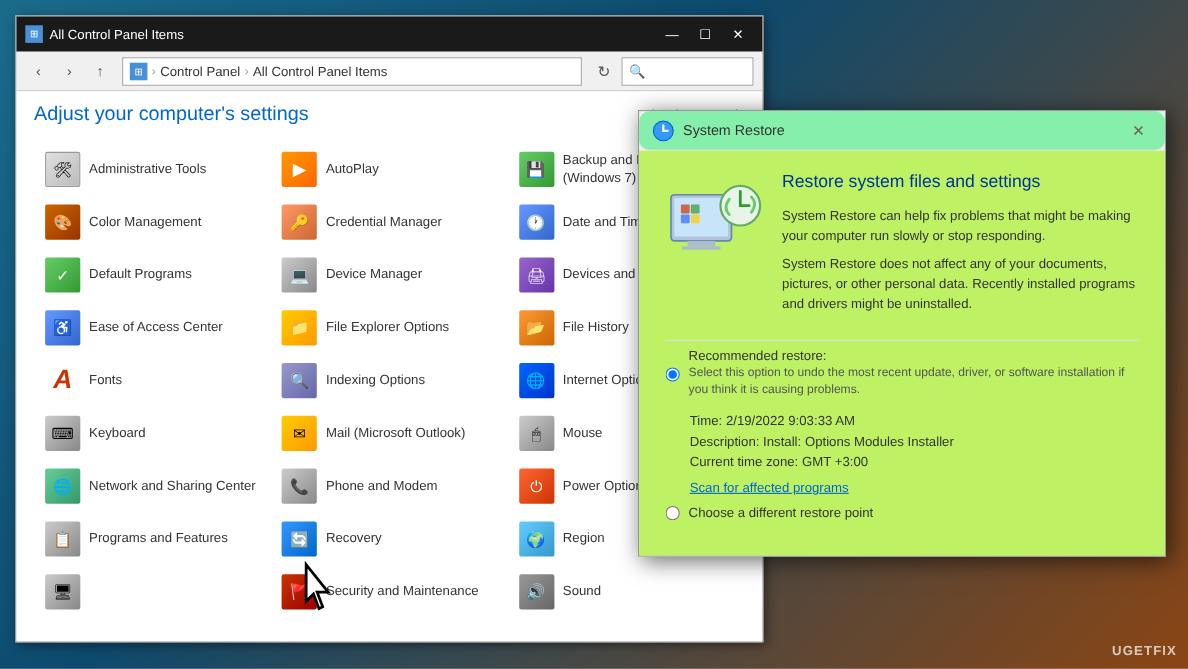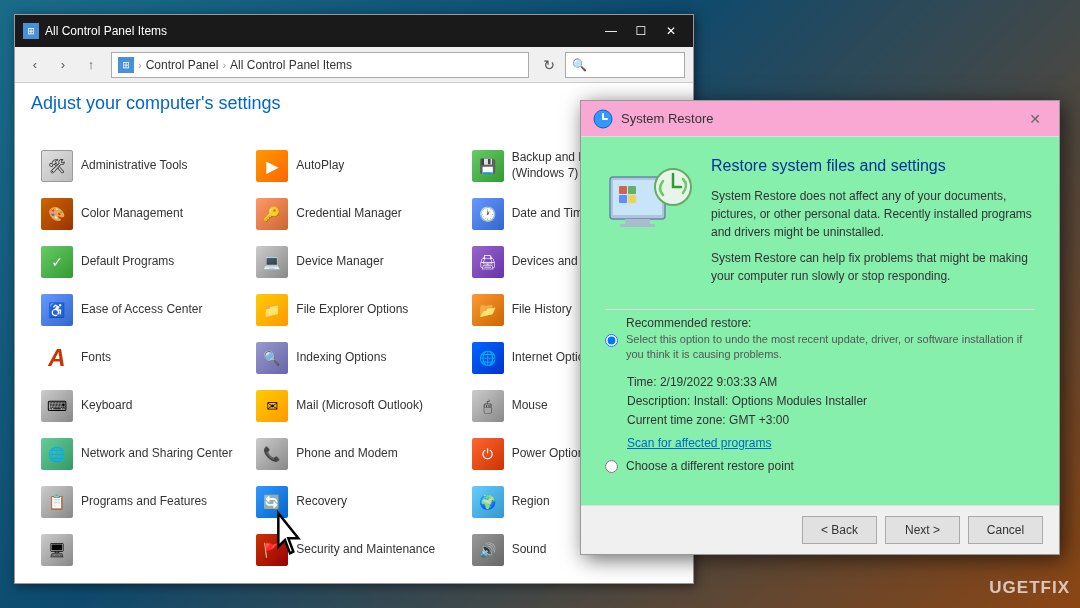--- a/index.html
+++ b/index.html
@@ -137,21 +137,21 @@
       flex: 1;
       background: #fff;
       overflow-y: auto;
       padding: 10px 16px;
     }
 
     .cp-header {
       display: flex;
       justify-content: space-between;
       align-items: center;
-      margin-bottom: 28px;
+      margin-bottom: 16px;
     }
 
     .cp-heading {
       font-size: 18px;
       color: #0066cc;
       font-weight: 300;
     }
 
     .view-by {
       font-size: 12px;
@@ -230,27 +230,28 @@
       left: 580px;
       width: 480px;
       background: #f0f0f0;
       border: 1px solid #999;
       box-shadow: 4px 4px 20px rgba(0,0,0,0.6);
       display: flex;
       flex-direction: column;
     }
 
     .sr-titlebar {
-      background: #f9a8d4;
+      background: #86efac;
       border-bottom: 1px solid #ddd;
       display: flex;
       align-items: center;
       justify-content: space-between;
       padding: 8px 12px;
       height: 36px;
+      border-radius: 10px;
     }
 
     .sr-titlebar-left {
       display: flex;
       align-items: center;
       gap: 8px;
     }
 
     .sr-title-icon {
       width: 20px;
@@ -271,21 +272,21 @@
       cursor: pointer;
       font-size: 14px;
       color: #666;
       display: flex;
       align-items: center;
       justify-content: center;
     }
 
     .sr-body {
       padding: 20px 24px;
-      background: #86efac;
+      background: #bef264;
     }
 
     .sr-top {
       display: flex;
       gap: 16px;
       margin-bottom: 16px;
     }
 
     .sr-icon-area {
       flex-shrink: 0;
@@ -380,21 +381,21 @@
       z-index: 9999;
       left: 270px;
       top: 510px;
     }
 
     
     .watermark {
       position: absolute;
       bottom: 10px;
       right: 10px;
-      font-size: 17px;
+      font-size: 12px;
       font-weight: bold;
       color: rgba(255,255,255,0.7);
       letter-spacing: 1px;
     }
 
     
     .cp-content::-webkit-scrollbar { width: 8px; }
     .cp-content::-webkit-scrollbar-track { background: #f0f0f0; }
     .cp-content::-webkit-scrollbar-thumb { background: #bbb; }
 
@@ -724,22 +725,22 @@
           <path d="M58 38 Q52 32 58 24" stroke="#66cc66" stroke-width="2.5" fill="none" stroke-linecap="round"></path>
 
           <rect x="14" y="29" width="8" height="8" rx="1" fill="#cc3300" opacity="0.7"></rect>
           <rect x="23" y="29" width="8" height="8" rx="1" fill="#339933" opacity="0.7"></rect>
           <rect x="14" y="38" width="8" height="8" rx="1" fill="#3366ff" opacity="0.7"></rect>
           <rect x="23" y="38" width="8" height="8" rx="1" fill="#ffcc00" opacity="0.7"></rect>
         </svg>
       </div>
       <div>
         <div class="sr-heading">Restore system files and settings</div>
+        <div class="sr-desc">System Restore can help fix problems that might be making your computer run slowly or stop responding.</div>
         <div class="sr-desc">System Restore does not affect any of your documents, pictures, or other personal data. Recently installed programs and drivers might be uninstalled.</div>
-        <div class="sr-desc">System Restore can help fix problems that might be making your computer run slowly or stop responding.</div>
       </div>
     </div>
 
     <div class="divider-line"></div>
 
     <div class="sr-options">
       <div class="sr-radio-option">
         <input type="radio" name="restore-option" checked="" class="sr-radio" style="">
         <div>
           <div class="sr-radio-label">Recommended restore:</div>
@@ -755,25 +756,20 @@
 
       <a class="sr-link">Scan for affected programs</a>
 
       <div class="sr-radio-option">
         <input type="radio" name="restore-option" class="sr-radio" style="">
         <div class="sr-radio-label">Choose a different restore point</div>
       </div>
     </div>
   </div>
 
-  <div class="sr-footer">
-    <button class="sr-btn">&lt; Back</button>
-    <button class="sr-btn primary">Next &gt;</button>
-    <button class="sr-btn">Cancel</button>
-  </div>
 </div>
 
 <div class="cursor">
   <svg viewBox="0 0 24 30" fill="none" xmlns="http://www.w3.org/2000/svg">
     <path d="M5 2 L5 22 L9 18 L12 26 L14 25 L11 17 L17 17 Z" fill="white" stroke="black" stroke-width="1.5"></path>
   </svg>
 </div>
 
 <div class="watermark">UGETFIX</div>
 

